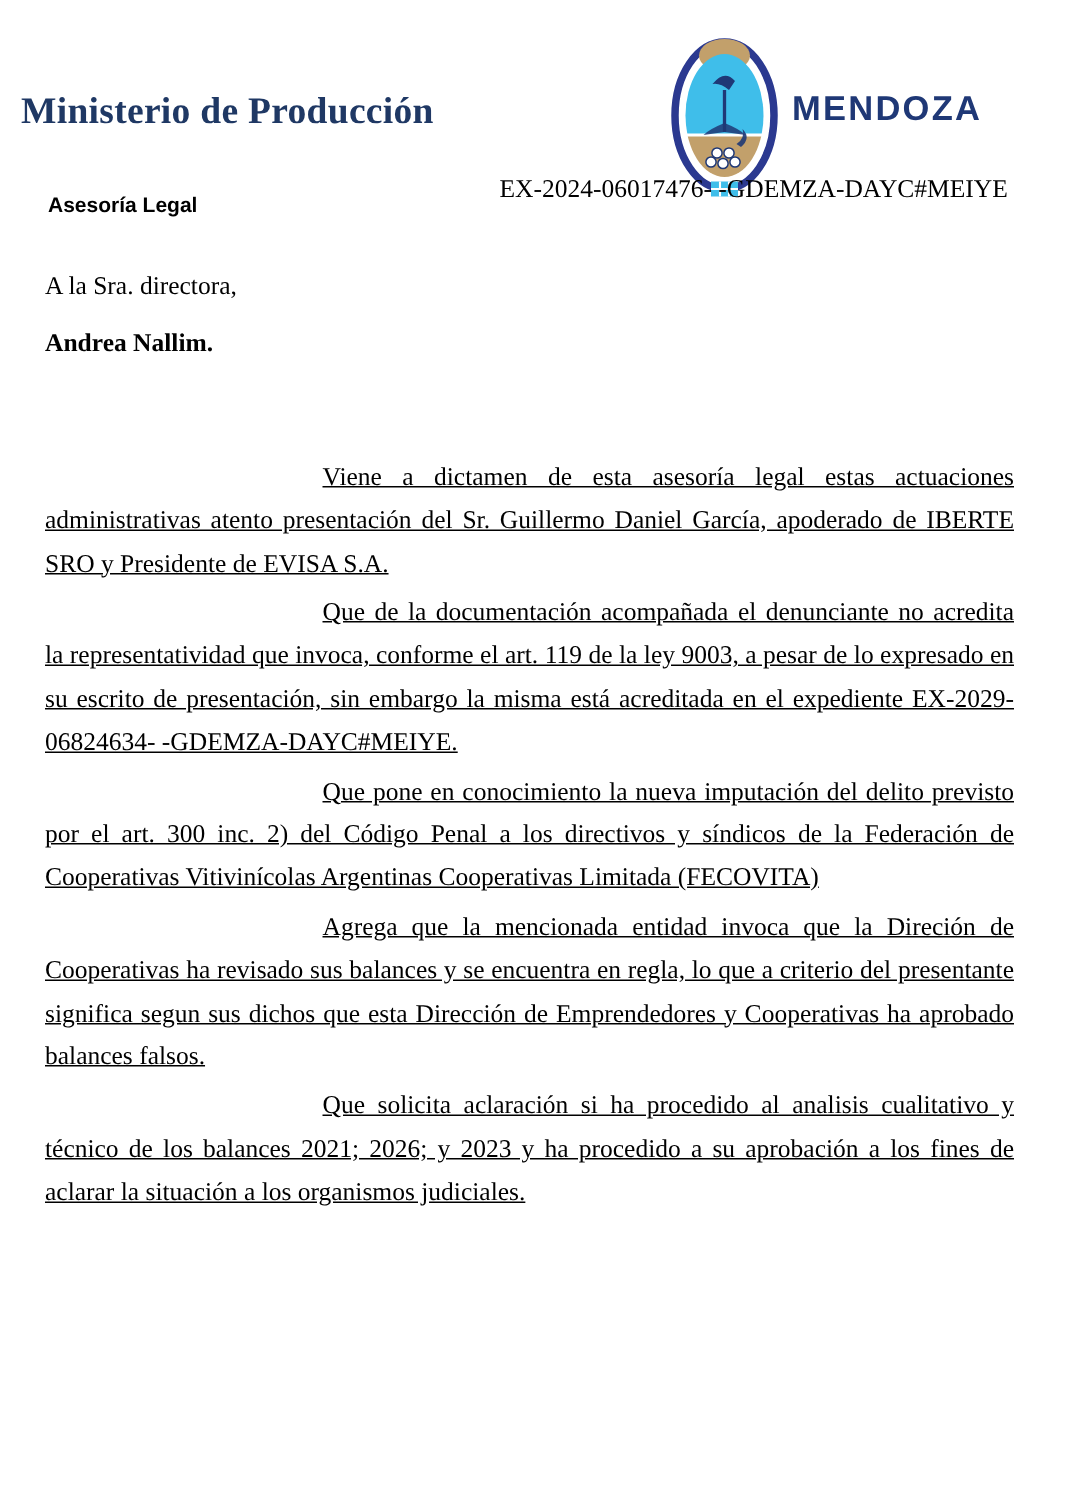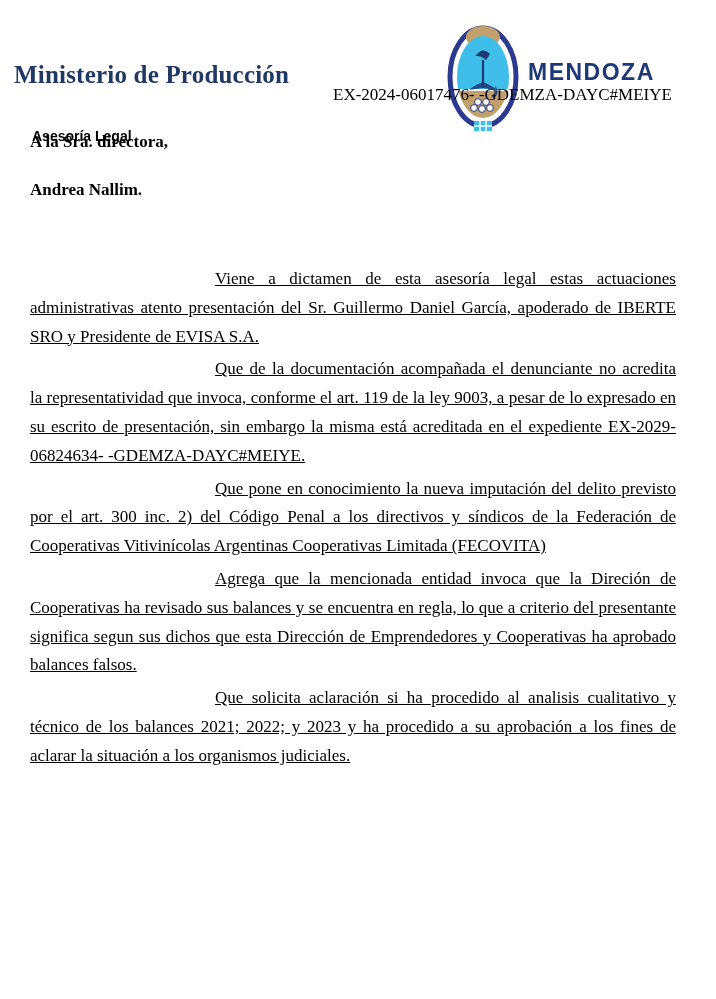--- a/index.html
+++ b/index.html
@@ -41,26 +41,26 @@
     color:#1F3876; white-space:nowrap;text-align:center;
   }
 
   
   .doc {
     position:absolute; left:30px; top:0; width:646px;
     font-family:"Liberation Serif", serif;
     font-size:17px; line-height:20px;
   }
   .ex-number {
-    margin-top:85px;
+    margin-top:116px;
     padding-left:303px;
     white-space:nowrap;
   }
-  .addr-line { font-weight:bold; margin-top:27px; }
-  .addr-line2 { font-weight:bold; margin-top:28px; }
+  .addr-line { font-weight:normal; margin-top:45px; }
+  .addr-line2 { font-weight:bold; margin-top:18px; }
   .salutation { font-weight:bold; margin-top:26px; letter-spacing:0.5px; }
   p.body-par {
     margin:4px 0 0 0;
     line-height:28.8px;
     text-align:justify;
     text-indent:185px;
     text-decoration:underline;
   }
   p.body-par.first { margin-top:65px; }
 </style>
@@ -117,16 +117,16 @@
 
   <div class="doc">
     <div class="ex-number">EX-2024-06017476- -GDEMZA-DAYC#MEIYE</div>
     <div class="addr-line">A la Sra. directora,</div>
     <div class="addr-line2">Andrea Nallim.</div>
 
     <p class="body-par first">Viene a dictamen de esta asesoría legal estas actuaciones administrativas atento presentación del Sr. Guillermo Daniel García, apoderado de IBERTE SRO y Presidente de EVISA S.A.</p>
     <p class="body-par">Que de la documentación acompañada el denunciante no acredita la representatividad que invoca, conforme el art. 119 de la ley 9003, a pesar de lo expresado en su escrito de presentación, sin embargo la misma está acreditada en el expediente EX-2029-06824634- -GDEMZA-DAYC#MEIYE.</p>
     <p class="body-par">Que pone en conocimiento la nueva imputación del delito previsto por el art. 300 inc. 2) del Código Penal a los directivos y síndicos de la Federación de Cooperativas Vitivinícolas Argentinas Cooperativas Limitada (FECOVITA)</p>
     <p class="body-par">Agrega que la mencionada entidad invoca que la Direción de Cooperativas ha revisado sus balances y se encuentra en regla, lo que a criterio del presentante significa segun sus dichos que esta Dirección de Emprendedores y Cooperativas ha aprobado balances falsos.</p>
-    <p class="body-par">Que solicita aclaración si ha procedido al analisis cualitativo y técnico de los balances 2021; 2022; y 2023 y ha procedido a su aprobación a los fines de aclarar la situación a los organismos judiciales.</p>
+    <p class="body-par">Que solicita aclaración si ha procedido al analisis cualitativo y técnico de los balances 2021; 2026; y 2023 y ha procedido a su aprobación a los fines de aclarar la situación a los organismos judiciales.</p>
   </div>
 
 </div>
 
 </body></html>

